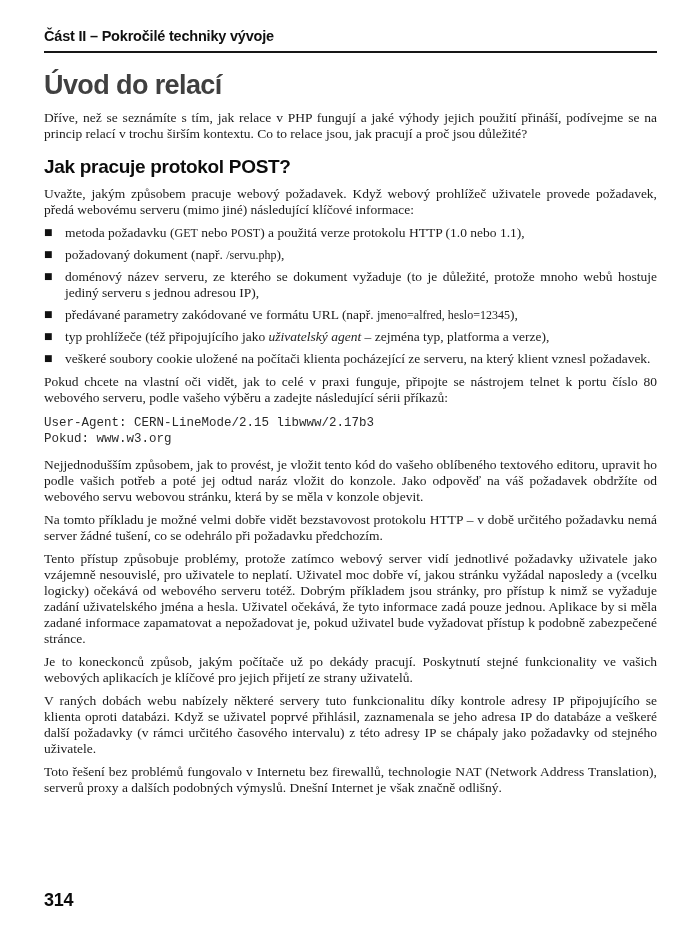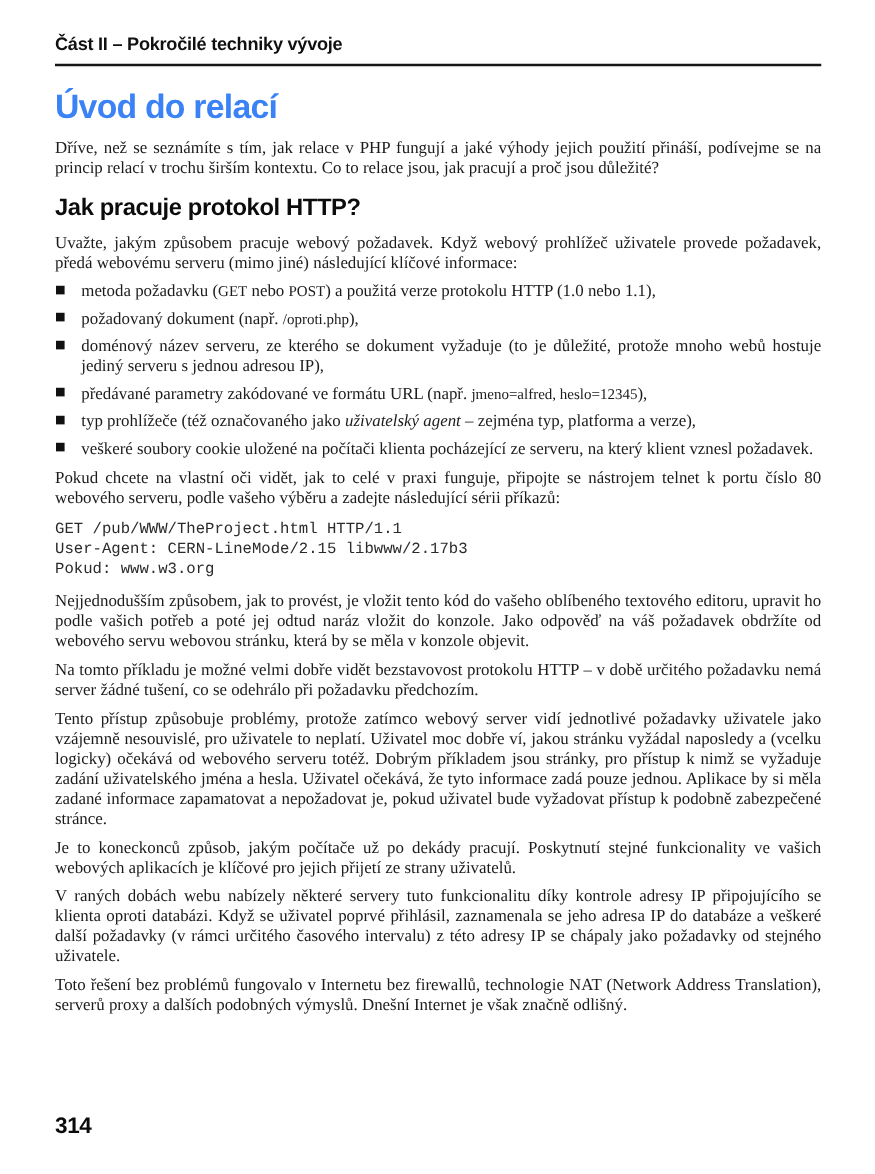--- a/index.html
+++ b/index.html
@@ -25,21 +25,21 @@
   .header-rule {
     height: 0;
     border-top: 2px solid #161616;
     margin-top: 7px;
   }
   .page-title {
     font-family: "Liberation Sans", sans-serif;
     font-weight: bold;
     font-size: 27px;
     letter-spacing: -0.6px;
-    color: #3b82f6;
+    color: #404040;
     margin: 17px 0 10px 0;
     line-height: 30px;
   }
   .section-heading {
     font-family: "Liberation Sans", sans-serif;
     font-weight: bold;
     font-size: 19px;
     letter-spacing: -0.3px;
     color: #0c0c0c;
     margin: 14px 0 8px 0;
@@ -103,55 +103,54 @@
 
 <div class="page">
 
   <div class="running-header">Část II – Pokročilé techniky vývoje</div>
   <div class="header-rule"></div>
 
   <h1 class="page-title">Úvod do relací</h1>
 
   <p class="body-text">Dříve, než se seznámíte s tím, jak relace v PHP fungují a jaké výhody jejich použití přináší, podívejme se na princip relací v trochu širším kontextu. Co to relace jsou, jak pracují a proč jsou důležité?</p>
 
-  <h2 class="section-heading">Jak pracuje protokol HTTP?</h2>
+  <h2 class="section-heading">Jak pracuje protokol POST?</h2>
 
   <p class="body-text">Uvažte, jakým způsobem pracuje webový požadavek. Když webový prohlížeč uživatele provede požadavek, předá webovému serveru (mimo jiné) následující klíčové informace:</p>
 
   <ul class="bullet-list">
     <li>
       <span class="bullet-marker">■</span>
       <div class="li-text"><span>metoda požadavku (</span><span class="seg-code">GET</span><span> nebo </span><span class="seg-code">POST</span><span>) a použitá verze protokolu HTTP (1.0 nebo 1.1),</span></div>
     </li>
     <li>
       <span class="bullet-marker">■</span>
-      <div class="li-text"><span>požadovaný dokument (např. </span><span class="seg-code">/oproti.php</span><span>),</span></div>
+      <div class="li-text"><span>požadovaný dokument (např. </span><span class="seg-code">/servu.php</span><span>),</span></div>
     </li>
     <li>
       <span class="bullet-marker">■</span>
       <div class="li-text"><span>doménový název serveru, ze kterého se dokument vyžaduje (to je důležité, protože mnoho webů hostuje jediný serveru s jednou adresou IP),</span></div>
     </li>
     <li>
       <span class="bullet-marker">■</span>
       <div class="li-text"><span>předávané parametry zakódované ve formátu URL (např. </span><span class="seg-code">jmeno=alfred, heslo=12345</span><span>),</span></div>
     </li>
     <li>
       <span class="bullet-marker">■</span>
-      <div class="li-text"><span>typ prohlížeče (též označovaného jako </span><span class="seg-italic">uživatelský agent</span><span> – zejména typ, platforma a verze),</span></div>
+      <div class="li-text"><span>typ prohlížeče (též připojujícího jako </span><span class="seg-italic">uživatelský agent</span><span> – zejména typ, platforma a verze),</span></div>
     </li>
     <li>
       <span class="bullet-marker">■</span>
       <div class="li-text"><span>veškeré soubory cookie uložené na počítači klienta pocházející ze serveru, na který klient vznesl požadavek.</span></div>
     </li>
   </ul>
 
   <p class="body-text">Pokud chcete na vlastní oči vidět, jak to celé v praxi funguje, připojte se nástrojem telnet k portu číslo 80 webového serveru, podle vašeho výběru a zadejte následující sérii příkazů:</p>
 
   <div class="code-block">
-    <div>GET /pub/WWW/TheProject.html HTTP/1.1</div>
     <div>User-Agent: CERN-LineMode/2.15 libwww/2.17b3</div>
     <div>Pokud: www.w3.org</div>
   </div>
 
   <p class="body-text">Nejjednodušším způsobem, jak to provést, je vložit tento kód do vašeho oblíbeného textového editoru, upravit ho podle vašich potřeb a poté jej odtud naráz vložit do konzole. Jako odpověď na váš požadavek obdržíte od webového servu webovou stránku, která by se měla v konzole objevit.</p>
   <p class="body-text">Na tomto příkladu je možné velmi dobře vidět bezstavovost protokolu HTTP – v době určitého požadavku nemá server žádné tušení, co se odehrálo při požadavku předchozím.</p>
   <p class="body-text">Tento přístup způsobuje problémy, protože zatímco webový server vidí jednotlivé požadavky uživatele jako vzájemně nesouvislé, pro uživatele to neplatí. Uživatel moc dobře ví, jakou stránku vyžádal naposledy a (vcelku logicky) očekává od webového serveru totéž. Dobrým příkladem jsou stránky, pro přístup k nimž se vyžaduje zadání uživatelského jména a hesla. Uživatel očekává, že tyto informace zadá pouze jednou. Aplikace by si měla zadané informace zapamatovat a nepožadovat je, pokud uživatel bude vyžadovat přístup k podobně zabezpečené stránce.</p>
   <p class="body-text">Je to koneckonců způsob, jakým počítače už po dekády pracují. Poskytnutí stejné funkcionality ve vašich webových aplikacích je klíčové pro jejich přijetí ze strany uživatelů.</p>
   <p class="body-text">V raných dobách webu nabízely některé servery tuto funkcionalitu díky kontrole adresy IP připojujícího se klienta oproti databázi. Když se uživatel poprvé přihlásil, zaznamenala se jeho adresa IP do databáze a veškeré další požadavky (v rámci určitého časového intervalu) z této adresy IP se chápaly jako požadavky od stejného uživatele.</p>
   <p class="body-text">Toto řešení bez problémů fungovalo v Internetu bez firewallů, technologie NAT (Network Address Translation), serverů proxy a dalších podobných výmyslů. Dnešní Internet je však značně odlišný.</p>

